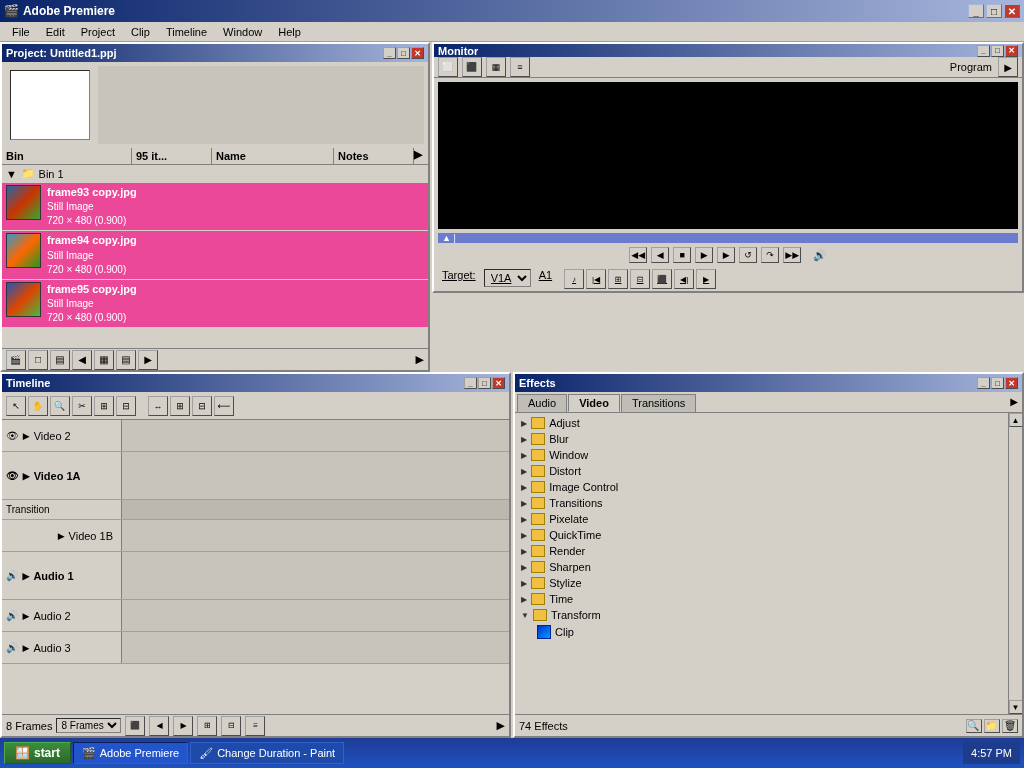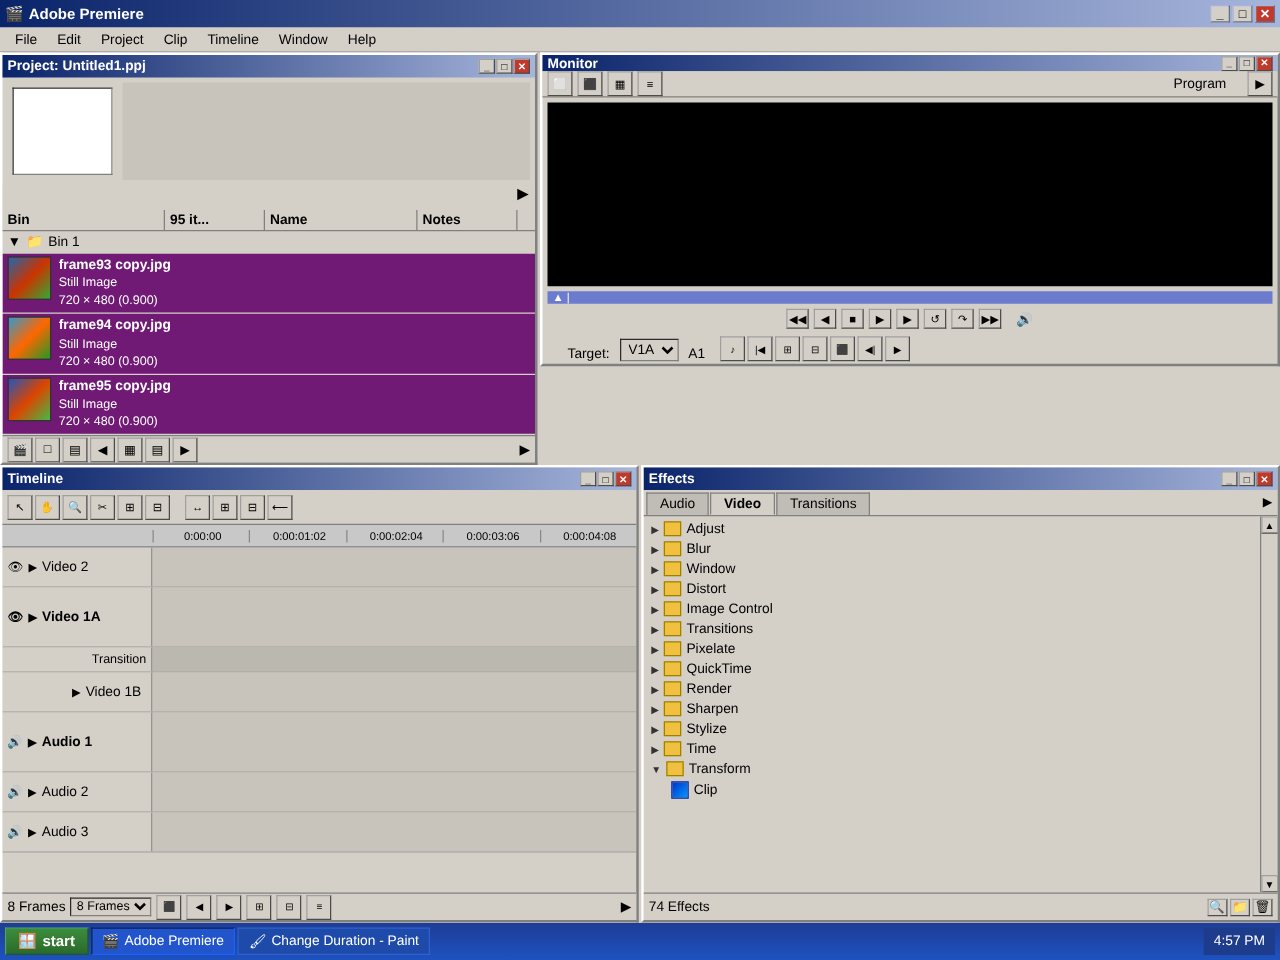--- a/index.html
+++ b/index.html
@@ -97,27 +97,26 @@
     .bin-header {
       display: flex;
       background: #d4d0c8;
       border-bottom: 1px solid #808080;
       font-size: 11px;
       font-weight: bold;
     }
     .bin-col {
       padding: 2px 4px;
       border-right: 1px solid #808080;
-      margin-top: 20px;
     }
     .file-item {
       display: flex;
       align-items: flex-start;
       padding: 2px 4px;
-      background: #701a75;
+      background: #ec4899;
       color: white;
       margin: 1px 0;
     }
     .file-thumb {
       width: 35px; height: 35px;
       background: linear-gradient(135deg, #3399cc, #cc6633, #33aa33);
       margin-right: 6px;
       flex-shrink: 0;
       border: 1px solid #333;
     }
@@ -137,21 +136,21 @@
     }
     .monitor-toolbar {
       height: 22px;
       background: #d4d0c8;
       display: flex;
       align-items: center;
       justify-content: space-between;
       padding: 0 4px;
       border-bottom: 1px solid #808080;
     }
-    .monitor-toolbar-right { display: flex; align-items: center; gap: 17px; }
+    .monitor-toolbar-right { display: flex; align-items: center; gap: 6px; }
     .monitor-screen {
       background: #000;
       height: 200px;
       margin: 4px;
     }
     .monitor-controls {
       display: flex;
       align-items: center;
       justify-content: center;
       gap: 4px;
@@ -159,24 +158,25 @@
     }
     .monitor-ctrl-btn {
       width: 18px; height: 16px;
       background: #d4d0c8;
       border: 1px outset #a0a0a0;
       display: flex; align-items: center; justify-content: center;
       font-size: 9px; cursor: pointer;
     }
     .monitor-target {
       display: flex;
-      align-items: flex-end;
-      padding: 2px 20px;
+      align-items: flex-start;
+      padding: 2px 8px;
       gap: 8px;
       font-size: 11px;
+      text-decoration: underline;
     }
     .monitor-select {
       background: #d4d0c8;
       border: 1px inset #808080;
       font-size: 11px;
       padding: 1px 2px;
     }
 
     
     .timeline-panel {
@@ -642,29 +642,20 @@
         <div class="tl-tool-btn" style="font-size:9px;">✂</div>
         <div class="tl-tool-btn" style="font-size:9px;">⊞</div>
         <div class="tl-tool-btn" style="font-size:9px;">⊟</div>
         <div style="width:8px;"></div>
         <div class="tl-tool-btn" style="font-size:9px;">↔</div>
         <div class="tl-tool-btn" style="font-size:9px;">⊞</div>
         <div class="tl-tool-btn" style="font-size:9px;">⊟</div>
         <div class="tl-tool-btn" style="font-size:9px;">⟵</div>
       </div>
 
-      <div class="timeline-ruler">
-        <div class="ruler-marks">
-          <div class="ruler-mark">0:00:00</div>
-          <div class="ruler-mark">0:00:01:02</div>
-          <div class="ruler-mark">0:00:02:04</div>
-          <div class="ruler-mark">0:00:03:06</div>
-          <div class="ruler-mark">0:00:04:08</div>
-        </div>
-      </div>
 
       <div class="timeline-tracks">
 
         <div class="track-row">
           <div class="track-label">
             <span style="font-size:10px;">👁</span>
             <span style="font-size:9px;">▶</span>
             <span>Video 2</span>
           </div>
           <div class="track-area"></div>
@@ -673,21 +664,21 @@
         <div class="track-row tall">
           <div class="track-label bold">
             <span style="font-size:10px;">👁</span>
             <span style="font-size:9px;">▶</span>
             <span style="font-weight:bold;">Video 1A</span>
           </div>
           <div class="track-area"></div>
         </div>
 
         <div class="track-row" style="height:20px;">
-          <div class="track-label" style="justify-content:flex-end;">
+          <div class="track-label" style="">
             <span style="font-size:10px;">Transition</span>
           </div>
           <div class="track-area" style="background:#bbb8b0;"></div>
         </div>
 
         <div class="track-row">
           <div class="track-label" style="justify-content:flex-end; padding-right:8px;">
             <span style="font-size:9px;">▶</span>
             <span>Video 1B</span>
           </div>

